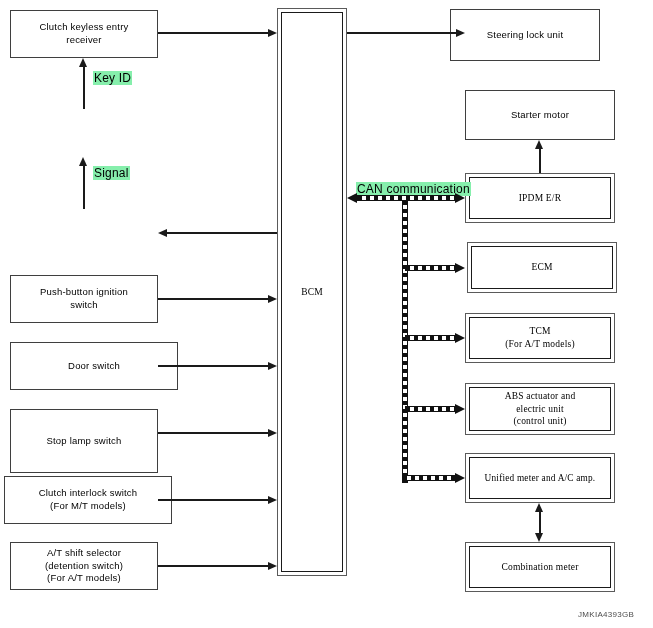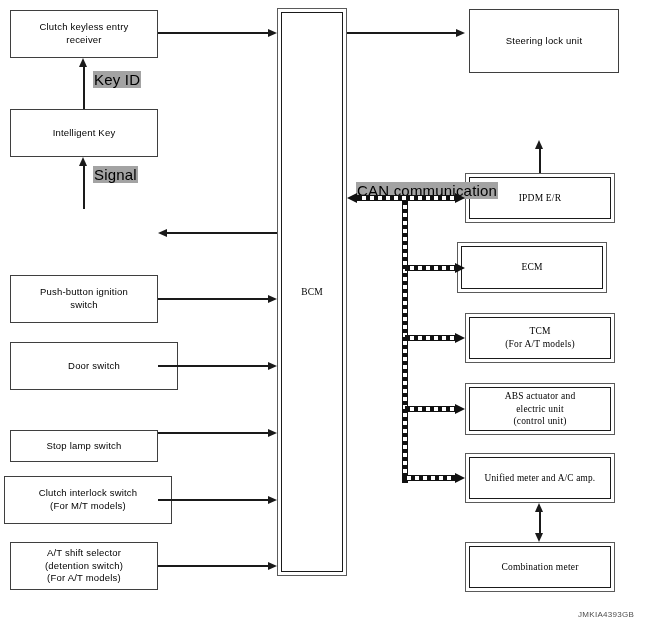--- a/index.html
+++ b/index.html
@@ -25,70 +25,70 @@
   .ah-u{border-left:4px solid transparent;border-right:4px solid transparent;border-bottom:9px solid #1a1a1a;}
   .ah-d{border-left:4px solid transparent;border-right:4px solid transparent;border-top:9px solid #1a1a1a;}
   
   .can-h{position:absolute;height:4px;border:1px solid #111;
          background:repeating-linear-gradient(90deg,#111 0 4px,#fff 4px 8px);}
   .can-v{position:absolute;width:4px;border:1px solid #111;
          background:repeating-linear-gradient(180deg,#111 0 4px,#fff 4px 8px);}
   .cah-r{border-top:5px solid transparent;border-bottom:5px solid transparent;border-left:10px solid #111;}
   .cah-l{border-top:5px solid transparent;border-bottom:5px solid transparent;border-right:10px solid #111;}
   
-  .flabel{position:absolute;font-size:15px;letter-spacing:0.2px;white-space:nowrap;background:#a3a3a3;padding:0 1px;}
+  .flabel{position:absolute;font-size:12px;letter-spacing:0.2px;white-space:nowrap;background:#86efac;padding:0 1px;}
   .watermark{position:absolute;font-size:8px;color:#4d4d4d;letter-spacing:0.3px;}
 </style>
 </head>
 <body>
 
 <div class="canvas">
 
   <div class="box" style="left:10px;top:10px;width:148px;height:48px">
     <span class="lbl">Clutch keyless entry
 receiver</span>
   </div>
-  <div class="box" style="left:10px;top:109px;width:148px;height:48px">
-    <span class="lbl">Intelligent Key</span>
-  </div>
   <div class="box" style="left:10px;top:275px;width:148px;height:48px">
     <span class="lbl">Push-button ignition
 switch</span>
   </div>
   <div class="box" style="left:10px;top:342px;width:168px;height:48px">
     <span class="lbl">Door switch</span>
   </div>
-  <div class="box" style="left:10px;top:430px;width:148px;height:32px">
+  <div class="box" style="left:10px;top:409px;width:148px;height:64px">
     <span class="lbl">Stop lamp switch</span>
   </div>
   <div class="box" style="left:4px;top:476px;width:168px;height:48px">
     <span class="lbl">Clutch interlock switch
 (For M/T models)</span>
   </div>
   <div class="box" style="left:10px;top:542px;width:148px;height:48px">
     <span class="lbl">A/T shift selector
 (detention switch)
 (For A/T models)</span>
   </div>
 
   <div class="box dbl" style="left:277px;top:8px;width:70px;height:568px">
     <div class="inner">
       <span class="lbl">BCM</span>
     </div>
   </div>
 
-  <div class="box" style="left:469px;top:9px;width:150px;height:64px">
+  <div class="box" style="left:450px;top:9px;width:150px;height:52px">
     <span class="lbl">Steering lock unit</span>
+  </div>
+  <div class="box" style="left:465px;top:90px;width:150px;height:50px">
+    <span class="lbl">Starter motor</span>
   </div>
   <div class="box dbl" style="left:465px;top:173px;width:150px;height:50px">
     <div class="inner">
       <span class="lbl">IPDM E/R</span>
     </div>
   </div>
-  <div class="box dbl" style="left:457px;top:242px;width:150px;height:51px">
+  <div class="box dbl" style="left:467px;top:242px;width:150px;height:51px">
     <div class="inner">
       <span class="lbl">ECM</span>
     </div>
   </div>
   <div class="box dbl" style="left:465px;top:313px;width:150px;height:50px">
     <div class="inner">
       <span class="lbl">TCM
 (For A/T models)</span>
     </div>
   </div>

